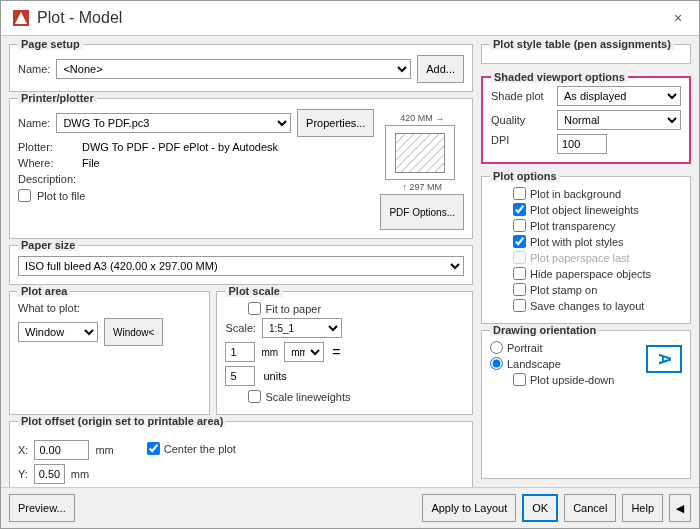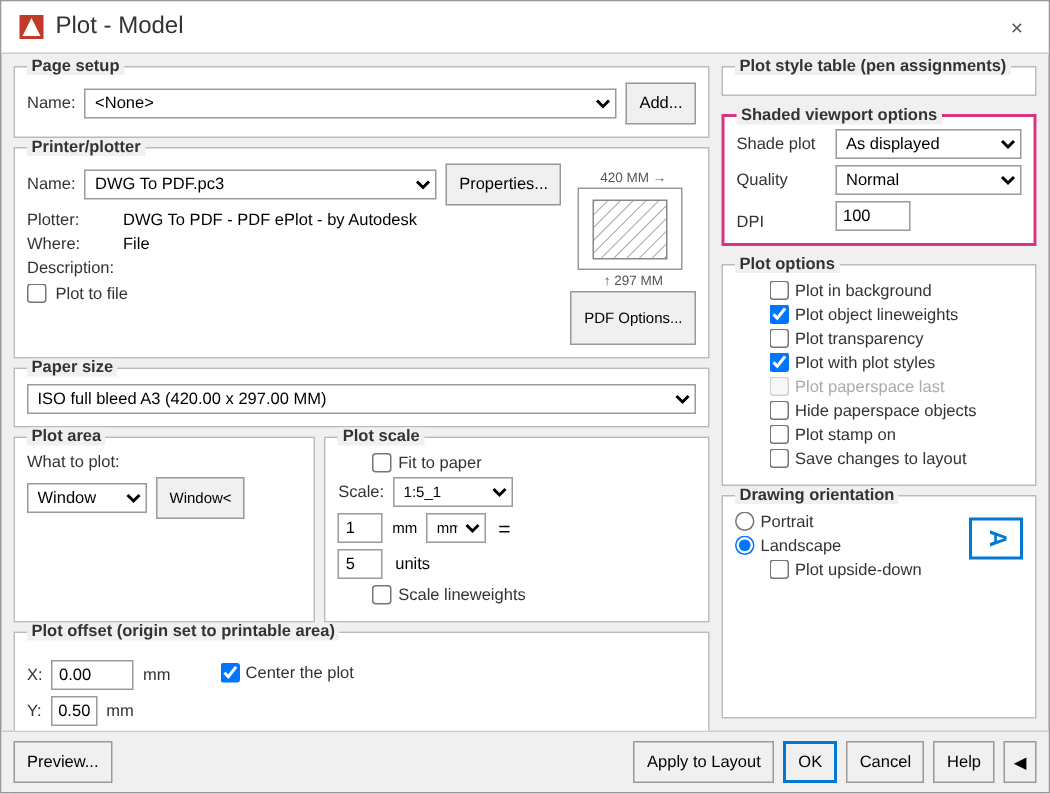--- a/index.html
+++ b/index.html
@@ -27,21 +27,21 @@
     .checkbox-row { display: flex; align-items: center; gap: 4px; margin-bottom: 3px; margin-left: 23px; }
     .checkbox-row input[type="checkbox"] { width: 13px; height: 13px; }
     .checkbox-row label { font-size: 11px; color: #333; }
     .disabled-text { color: #aaa !important; }
     .radio-row { display: flex; align-items: center; gap: 4px; margin-bottom: 3px; }
     .radio-row input[type="radio"] { width: 13px; height: 13px; }
     .shaded-section { border: 2px solid #d63584; background: #fff; padding: 8px; position: relative; margin-bottom: 6px; }
     .shaded-title { position: absolute; top: -7px; left: 8px; background: #f0f0f0; padding: 0 3px; font-size: 11px; color: #333; font-weight: bold; }
     .footer { padding: 6px 8px; display: flex; justify-content: flex-end; gap: 6px; align-items: center; background: #f0f0f0; border-top: 1px solid #ccc; }
     .footer-left { margin-right: auto; }
-    .dpi-row { display: flex; align-items: flex-end; gap: 6px; }
+    .dpi-row { display: flex; align-items: flex-start; gap: 6px; }
     .plot-area-section { border: 1px solid #bbb; background: #fff; padding: 8px; position: relative; }
     .plot-offset-section { border: 1px solid #bbb; background: #fff; padding: 8px; position: relative; }
     .xy-row { display: flex; align-items: center; gap: 6px; }
     .pdf-row { display: flex; justify-content: flex-end; margin-top: 4px; }
     .plot-style-section { border: 1px solid #bbb; background: #fff; padding: 8px; position: relative; margin-bottom: 6px; }
     .eq-sign { font-size: 14px; margin-left: 2px; }
     .mm-label { font-size: 10px; }
   </style>
 </head>
 <body>

